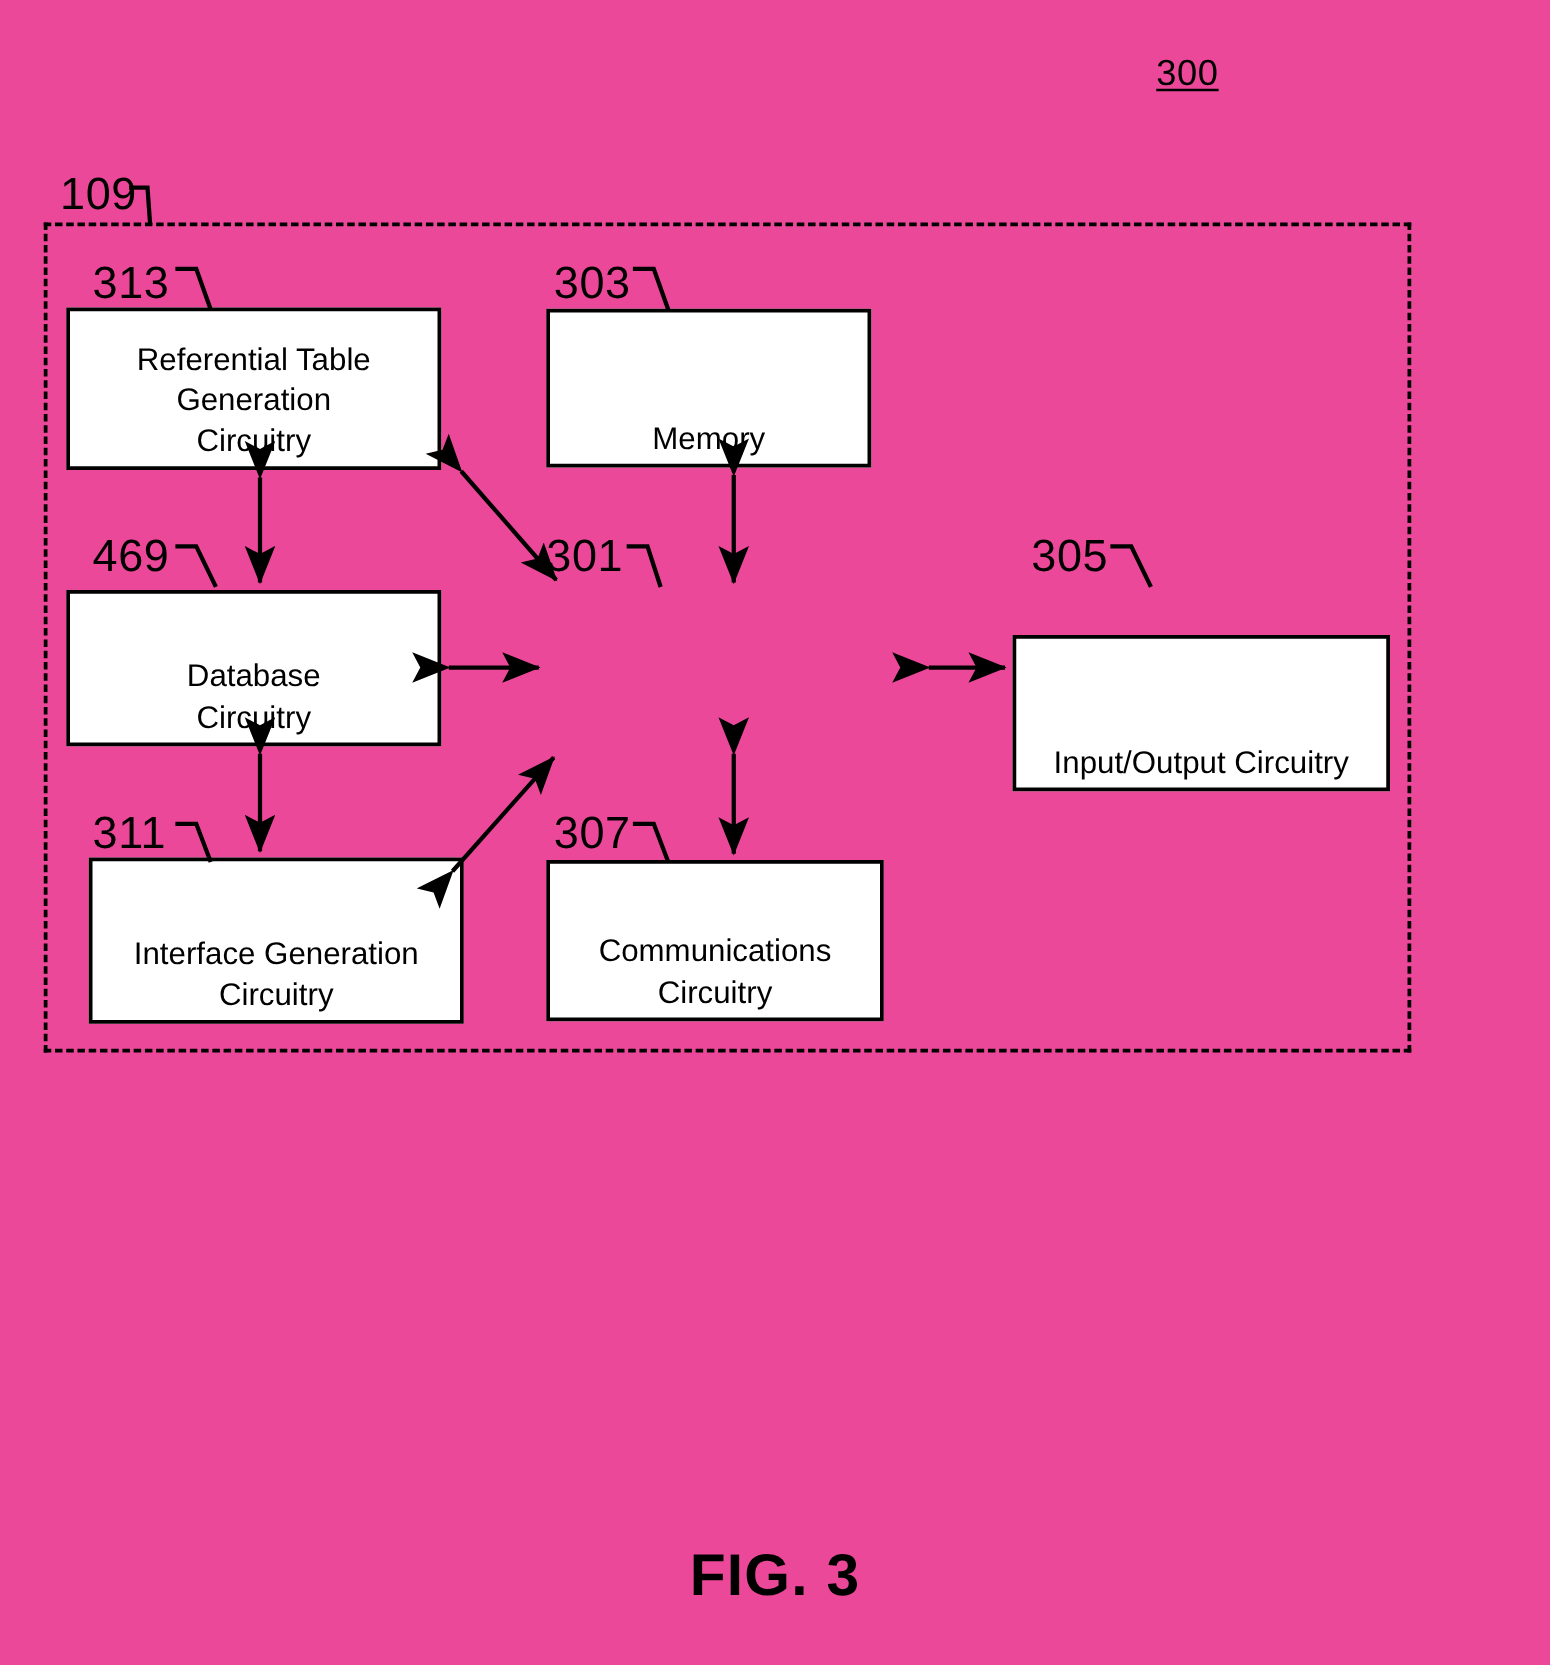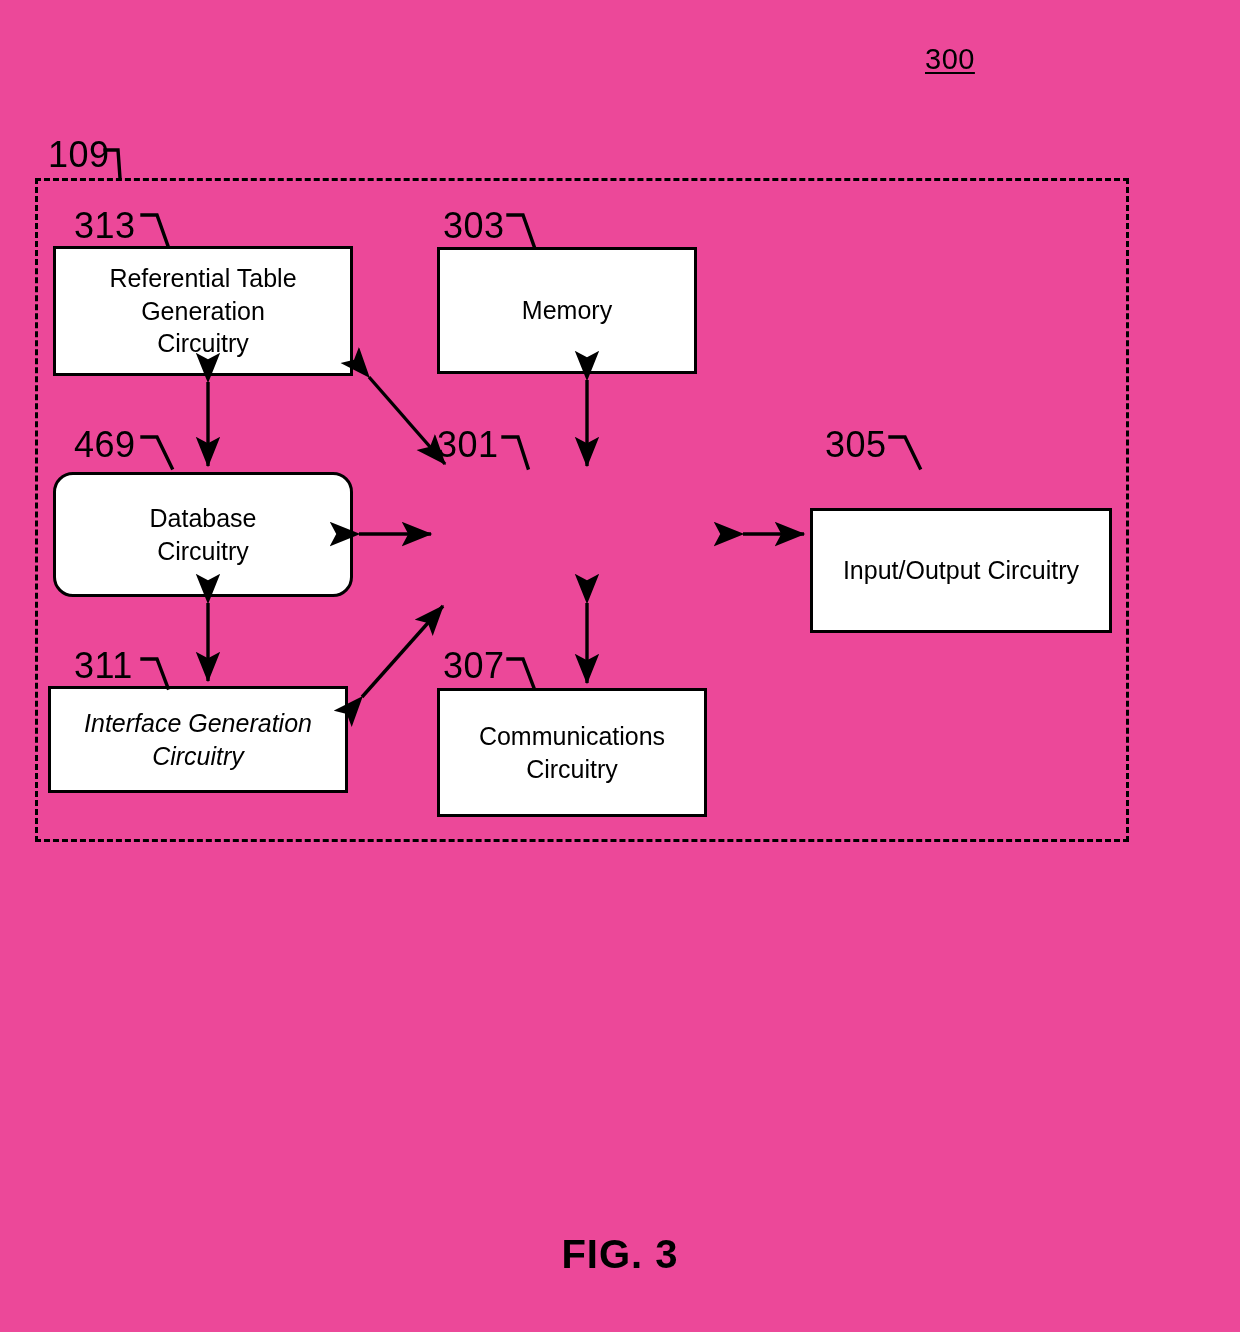--- a/index.html
+++ b/index.html
@@ -46,21 +46,21 @@
     letter-spacing: 0.5px;
     white-space: nowrap;
   }
   
   .node {
     position: absolute;
     border: 3px solid #000000;
     box-sizing: border-box;
     background: #ffffff;
     display: flex;
-    align-items: center;
+    align-items: flex-end;
     justify-content: center;
     text-align: center;
     font-size: 25px;
     line-height: 1.30;
     padding: 4px 8px;
   }
   .node span { display: block; }
   
   .overlay {
     position: absolute;
@@ -70,21 +70,21 @@
     height: 1332px;
     pointer-events: none;
   }
   
   .caption {
     position: absolute;
     left: 0;
     top: 1232px;
     width: 1240px;
     text-align: center;
-    font-size: 40px;
+    font-size: 47px;
     font-weight: bold;
     letter-spacing: 1px;
   }
 </style>
 </head>
 <body>
 
 <div id="page">
 
   <div class="fig-ref-300">300</div>
@@ -114,35 +114,35 @@
       <span>Circuitry</span>
     </div>
   </div>
 
   <div class="node" style="left:437px; top:247px; width:260px; height:127px;">
     <div>
       <span>Memory</span>
     </div>
   </div>
 
-  <div class="node" style="left:53px; top:472px; width:300px; height:125px;border-radius:20px;">
+  <div class="node" style="left:53px; top:472px; width:300px; height:125px;">
     <div>
       <span>Database</span>
       <span>Circuitry</span>
     </div>
   </div>
 
 
   <div class="node" style="left:810px; top:472px; width:302px; height:125px;margin-top:36px;">
     <div>
       <span>Input/Output Circuitry</span>
     </div>
   </div>
 
-  <div class="node" style="left:48px; top:686px; width:300px; height:107px;font-style:italic;">
+  <div class="node" style="left:71px; top:686px; width:300px; height:133px;">
     <div>
       <span>Interface Generation</span>
       <span>Circuitry</span>
     </div>
   </div>
 
   <div class="node" style="left:437px; top:688px; width:270px; height:129px;">
     <div>
       <span>Communications</span>
       <span>Circuitry</span>

